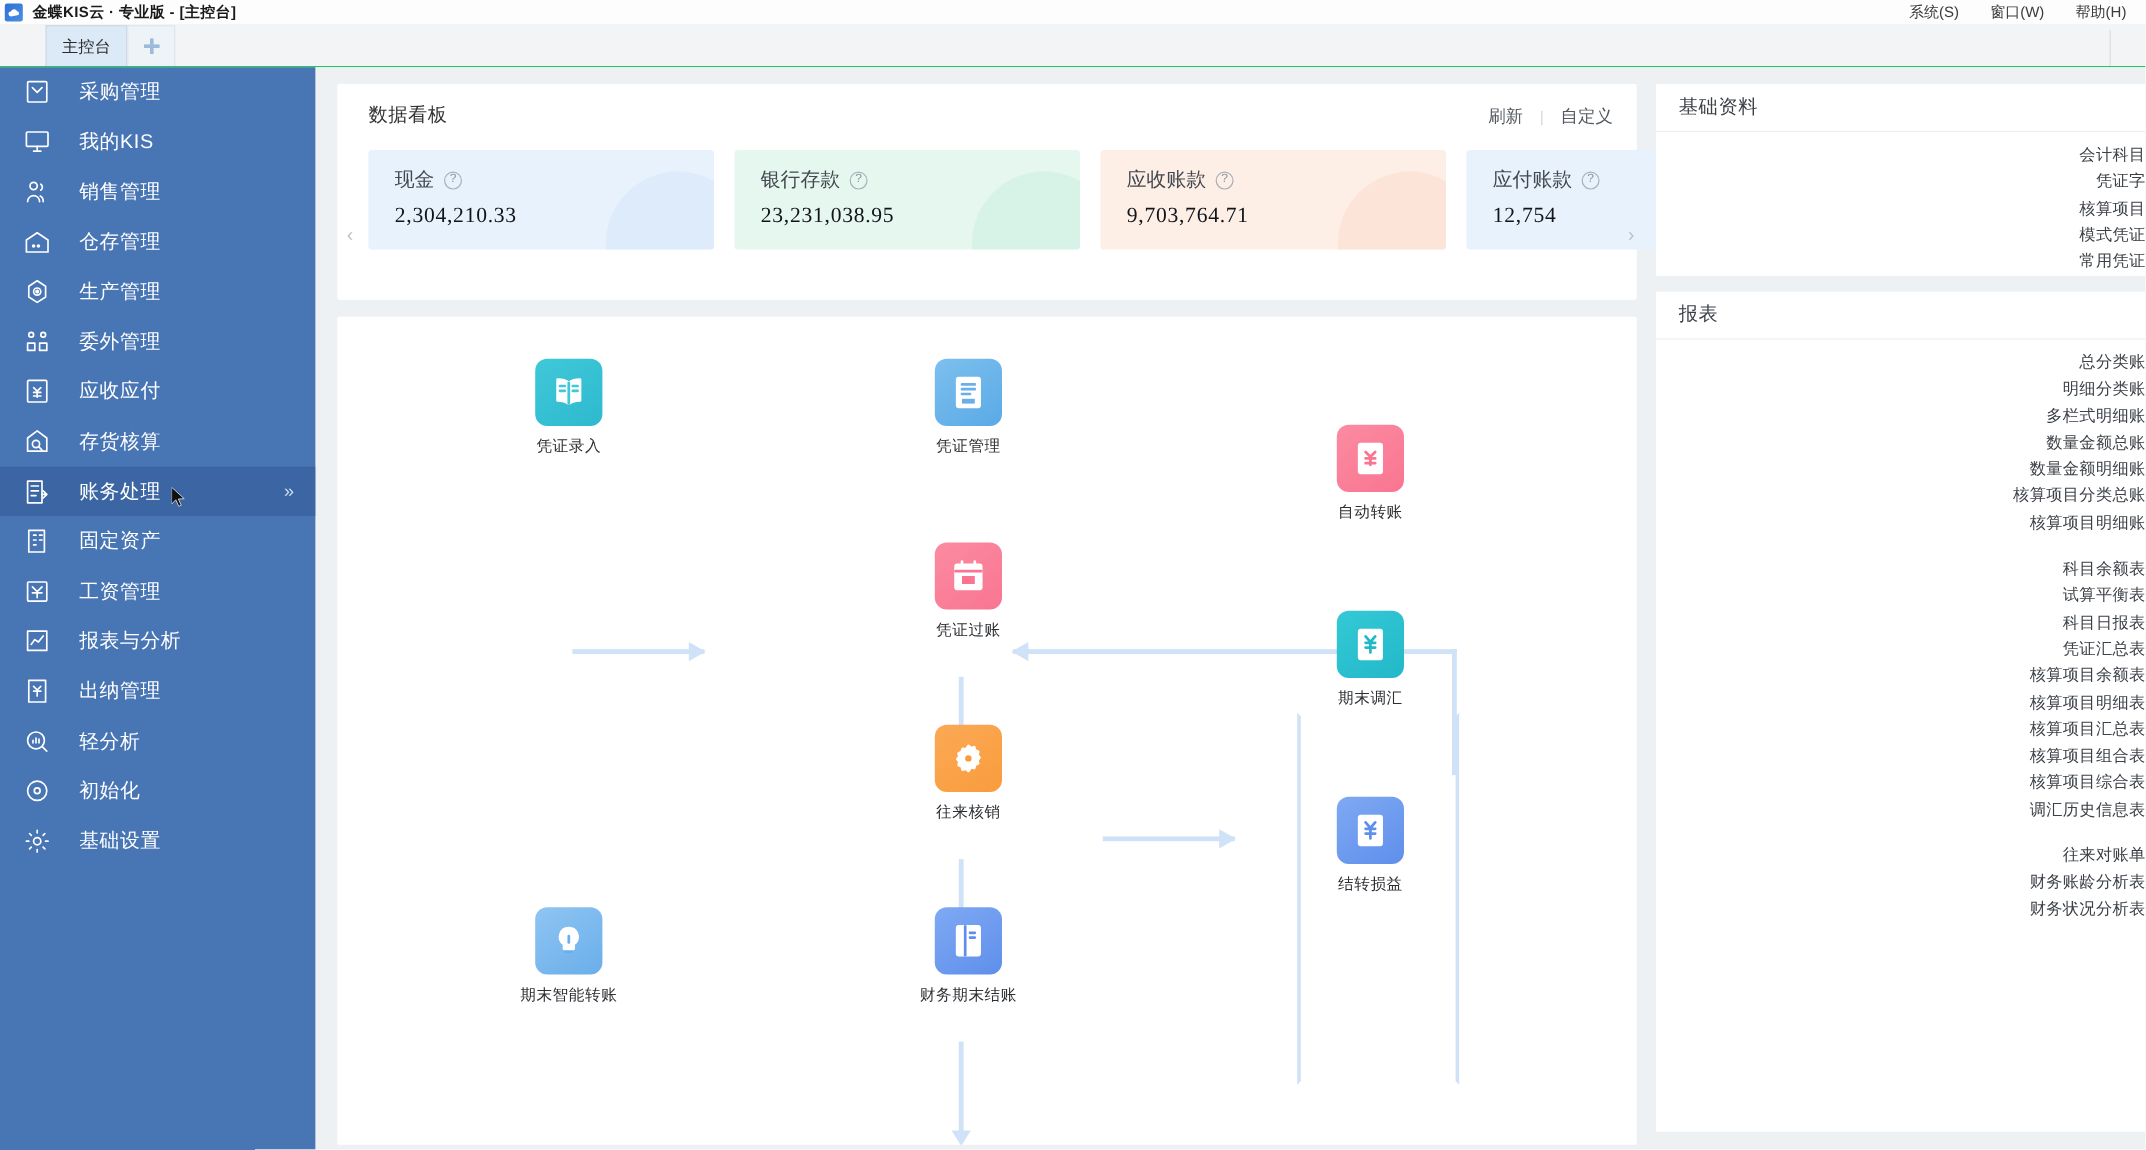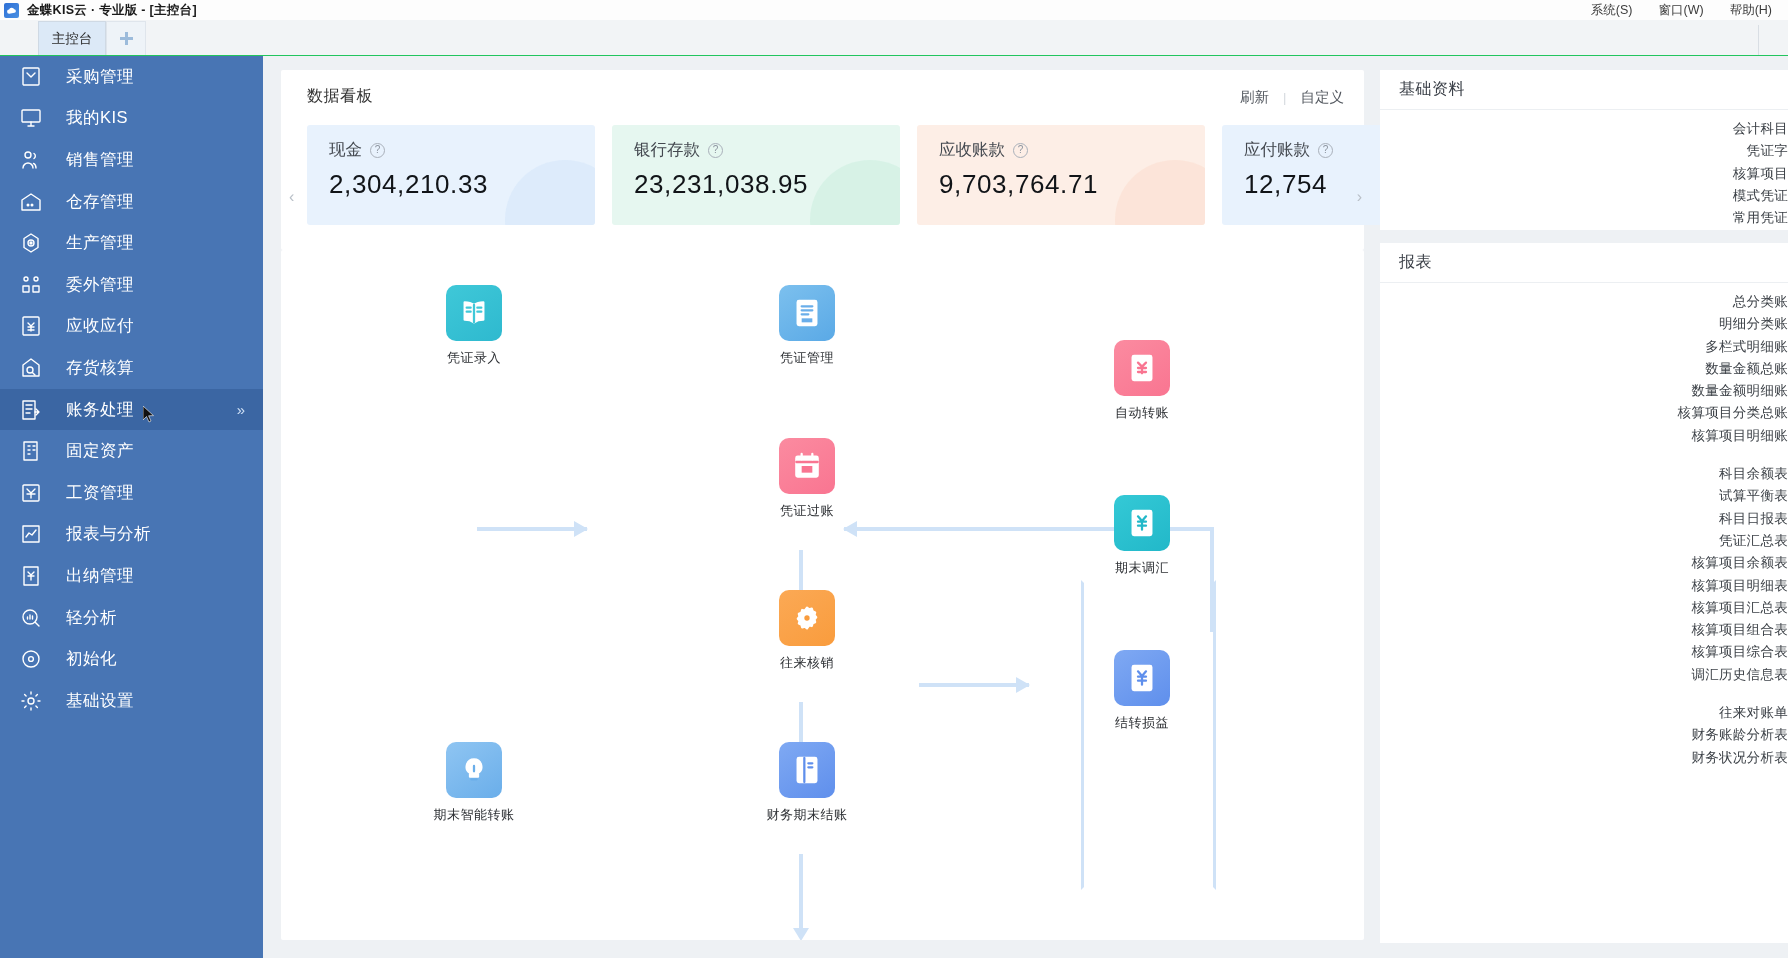--- a/index.html
+++ b/index.html
@@ -91,52 +91,52 @@
   }
   .dash { height: 180px; padding: 16px 20px 0 26px; position: relative; }
   .dash-head { display: flex; align-items: flex-end; }
   .dash-title { font-size: 16px; color: #333333; letter-spacing: .5px; }
   .dash-actions { margin-left: auto; display: flex; align-items: center; gap: 14px; }
   .dash-actions a { font-size: 14.5px; color: #555a61; text-decoration: none; }
   .dash-sep { color: #d4d9de; font-size: 13px; }
 
   .cards { display: flex; gap: 17px; margin-top: 18px; position: relative; }
   .card {
-    width: 288px; height: 100px; border-radius: 3px; padding: 14px 0 0 22px;
+    width: 288px; height: 83px; border-radius: 3px; padding: 14px 0 0 22px;
     position: relative; overflow: hidden; flex: 0 0 288px;
   }
   .card .blob {
     position: absolute; border-radius: 50%; opacity: .55;
   }
   .card-label { font-size: 16.5px; color: #43484f; display: flex; align-items: center; gap: 8px; position: relative; z-index: 2;}
   .q-ico {
     width: 15px; height: 15px; border-radius: 50%; border: 1px solid #a9b0ba;
     font-size: 10px; color: #8c949f; display: flex; align-items: center; justify-content: center;
     line-height: 1;
   }
   .card-value {
-    margin-top: 8px; font-size: 26px; color: #111418; letter-spacing: .6px;
-    font-family: Liberation Sans, sans-serif; position: relative; z-index: 2;
+    margin-top: 8px; font-size: 18px; color: #111418; letter-spacing: .6px;
+    font-family: Liberation Serif, serif; position: relative; z-index: 2;
     white-space: nowrap;
   }
   .c-blue { background: #e8f2fd; }
   .c-blue .blob { background: #d3e6fa; }
   .c-green { background: #e6f7f0; }
   .c-green .blob { background: #cbeede; }
   .c-orange { background: #fdeee6; }
   .c-orange .blob { background: #fbddcd; }
   .card-arrow {
     position: absolute; font-size: 16px; color: #b9c0c8; top: 118px;
   }
   .arrow-left { left: 8px; }
   .arrow-right { right: 2px; }
 
   
   .flow {
-    height: 690px; position: relative; overflow: hidden; padding-left: 44px;
+    margin-top: 14px; height: 690px; position: relative; overflow: hidden; padding-left: 44px;
   }
   .node { position: absolute; width: 86px; text-align: center; }
   .node .ic {
     width: 56px; height: 56px; border-radius: 10px; margin: 0 auto;
     display: flex; align-items: center; justify-content: center;
   }
   .node .nm {
     margin-top: 8px; font-size: 13px; color: #2c2f33; white-space: nowrap; letter-spacing: .5px;
   }
   .ic-teal   { background: linear-gradient(145deg,#3fc8d8,#2eb9cf); }

